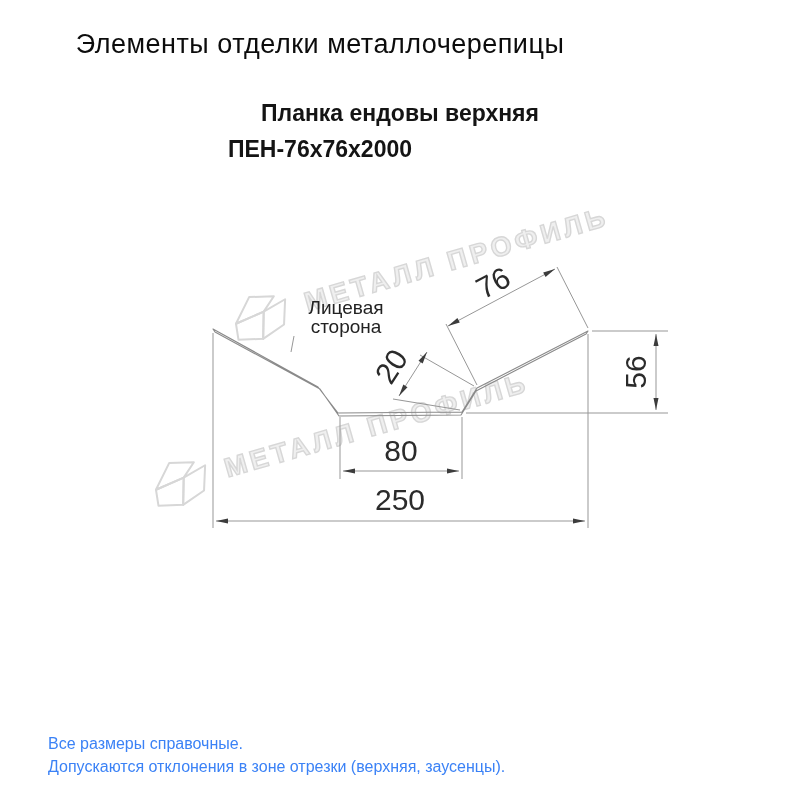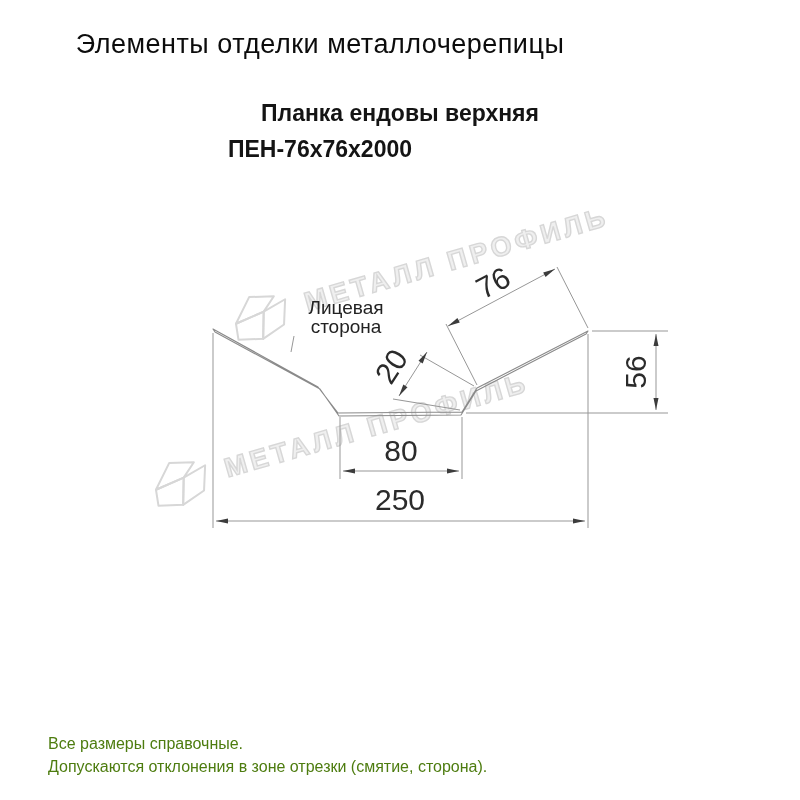--- a/index.html
+++ b/index.html
@@ -28,21 +28,21 @@
   .watermark .wm-text{
     font-size:27px;font-weight:700;letter-spacing:4px;
     color:rgba(226,226,226,0.55);
     -webkit-text-stroke:1.4px #d7d7d7;
   }
   .wm-band-1{left:228px;top:296px;}
   .wm-band-2{left:148px;top:462px;}
   .drawing{position:absolute;left:0;top:0;}
   .footer{
     position:absolute;left:48px;bottom:22px;
-    font-size:16px;color:#4d7c0f;line-height:23px;margin-top:8px;
+    font-size:16px;color:#3b82f6;line-height:23px;margin-top:8px;
   }
   .dim-text{
     font-size:30px;fill:#2b2b2b;
     font-family:"Liberation Sans","DejaVu Sans",sans-serif;
   }
   .label-text{
     font-size:19px;fill:#222;
     font-family:"Liberation Sans","DejaVu Sans",sans-serif;
   }
   .thin{stroke:#979797;stroke-width:1;fill:none;}
@@ -129,14 +129,14 @@
     <line class="thin" x1="588" y1="334" x2="588" y2="528"></line>
     <line class="thin" x1="216" y1="521" x2="585" y2="521"></line>
     <polygon class="arrow" points="216,521 228,518.5 228,523.5"></polygon>
     <polygon class="arrow" points="585,521 573,518.5 573,523.5"></polygon>
     <text class="dim-text" x="400" y="510" text-anchor="middle">250</text>
   </g>
 </svg>
 
 <div class="footer">
   <div>Все размеры справочные.</div>
-  <div>Допускаются отклонения в зоне отрезки (смятие, сторона).</div>
+  <div>Допускаются отклонения в зоне отрезки (верхняя, заусенцы).</div>
 </div>
 
 </body></html>

